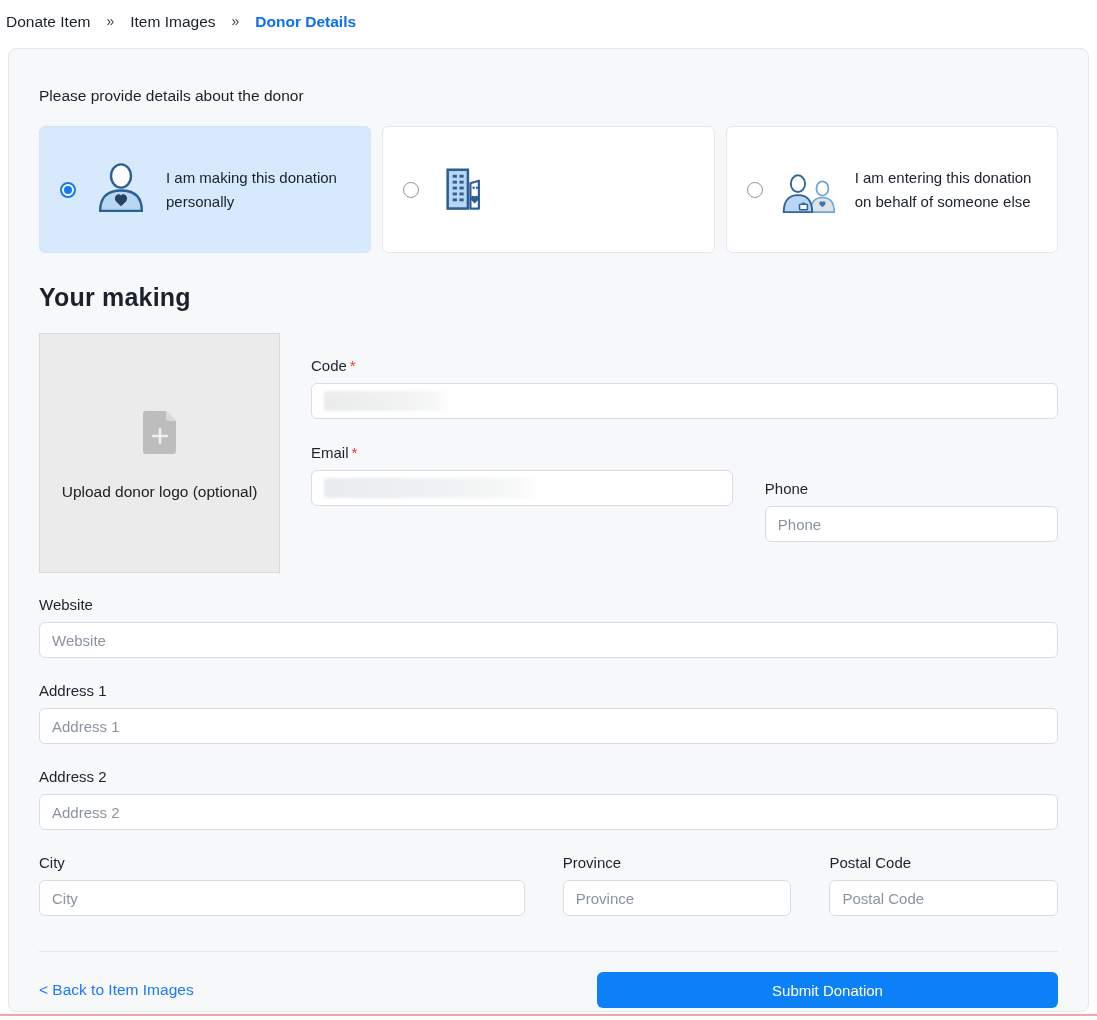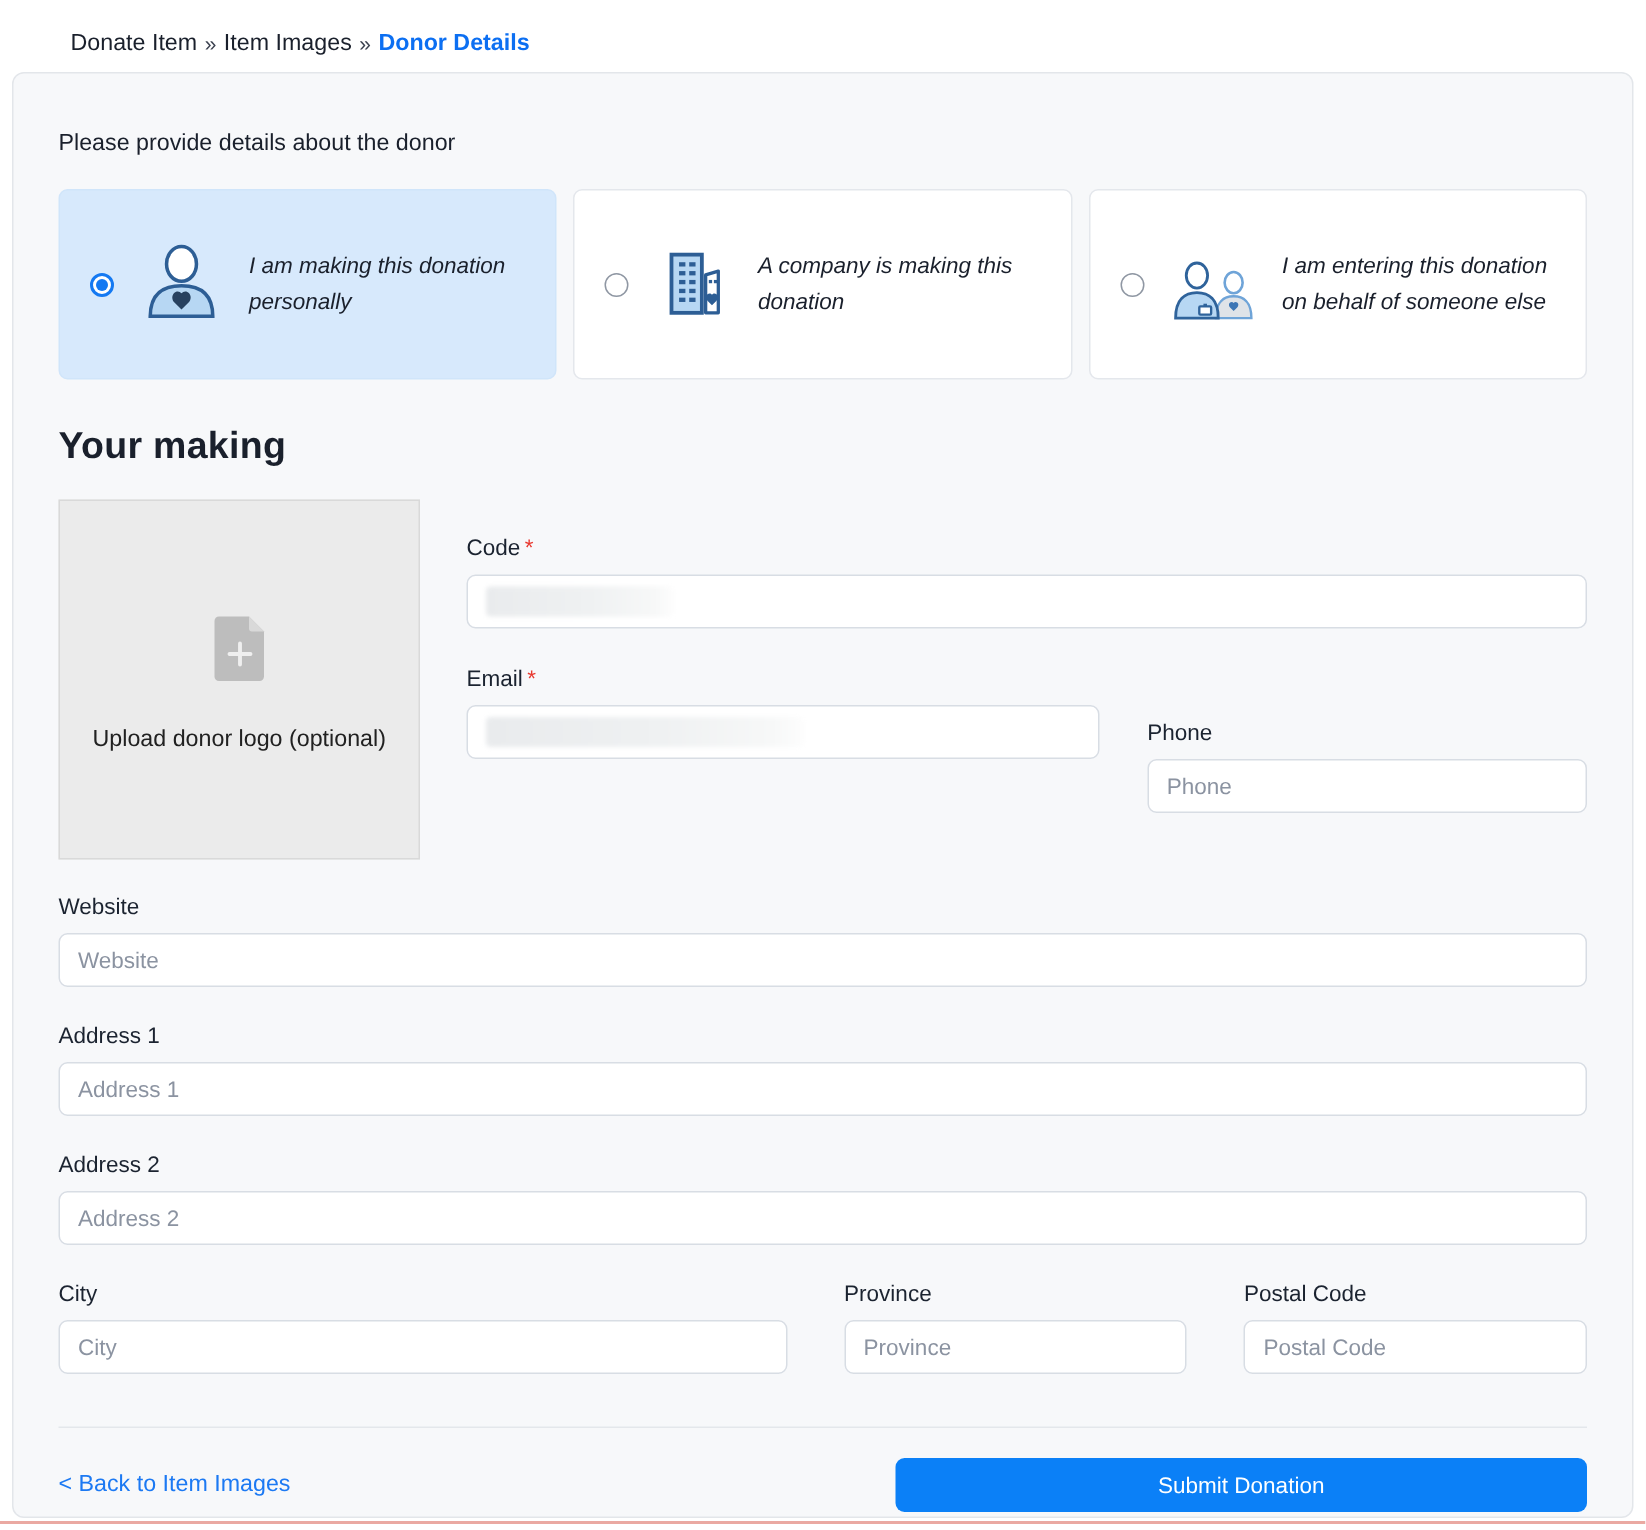--- a/index.html
+++ b/index.html
@@ -10,24 +10,22 @@
     color: #1a202c;
     position: relative;
     overflow: hidden;
   }
 
   
   .breadcrumb {
     padding: 13px 0 0 6px;
     font-size: 15.5px;
     display: flex;
-    align-items: center;
-    gap: 5px;
+    gap: 16px;
     height: 44px;
-    margin-left: 41px;
   }
   .crumb { color: #1a202c; cursor: pointer; }
   .crumb-sep { color: #3c4250; font-size: 14px; }
   .crumb-active { color: #0c6ff2; font-weight: 700; }
 
   
   .panel {
     position: absolute;
     left: 8px; top: 48px;
     width: 1081px; height: 964px;
@@ -45,21 +43,20 @@
     flex: 1;
     height: 127px;
     border-radius: 6px;
     background: #ffffff;
     border: 1px solid #e4e7ec;
     display: flex;
     align-items: center;
     padding: 0 16px 0 20px;
     gap: 16px;
     cursor: pointer;
-    font-style: italic;
   }
   .type-card.selected {
     background: #d7e9fc;
     border-color: #d0e5fa;
   }
   .radio {
     width: 16px; height: 16px;
     border-radius: 50%;
     border: 1px solid #8f97a3;
     background: #ffffff;
@@ -226,21 +223,20 @@
               <rect x="29" y="35" width="5" height="3.4"></rect>
             <rect x="21" y="42" width="5" height="3.4"></rect>
               <rect x="29" y="42" width="5" height="3.4"></rect>
           </g>
           <path d="M42,24 L52,21 L52,54 L42,54 Z" fill="#ffffff" stroke="#2d5e95" stroke-width="2.6" stroke-linejoin="round"></path>
           <rect x="44.5" y="28" width="2.6" height="2.6" fill="#2d5e95"></rect>
           <rect x="48.5" y="28" width="2.6" height="2.6" fill="#2d5e95"></rect>
           <path d="M47 48 l-3.6-3.6 c-1.5-1.5 -1.5-3.8 0-5 c1.3-1.1 2.8-0.7 3.6,0.3 c0.8-1 2.3-1.4 3.6-0.3 c1.5,1.2 1.5,3.5 0,5 Z" fill="#2d5e95"></path>
         </svg>
       </span>
-      <span class="card-label">A company is making this donation</span>
     </div>
 
     <div class="type-card">
       <span class="radio"></span>
       <span class="card-icon">
         <svg width="60" height="48" viewBox="0 0 76 60">
           <path d="M40,58 C40,44 47,39.5 55,39.5 C63,39.5 70,44 70,58 Z" fill="#dfe3e8" stroke="#6fa4d8" stroke-width="2"></path>
           <ellipse cx="55" cy="28" rx="7.6" ry="9" fill="#ffffff" stroke="#6fa4d8" stroke-width="2.2"></ellipse>
           <path d="M55 52 l-3-3 c-1.3-1.3 -1.3-3.2 0-4.2 c1.1-0.9 2.3-0.5 3,0.3 c0.7-0.8 1.9-1.2 3-0.3 c1.3,1 1.3,2.9 0,4.2 Z" fill="#3d76b5"></path>
           <path d="M6,58 C6,42 14,36.5 24,36.5 C34,36.5 42,42 42,58 Z" fill="#b7d7f3" stroke="#2f639b" stroke-width="2.4"></path>

